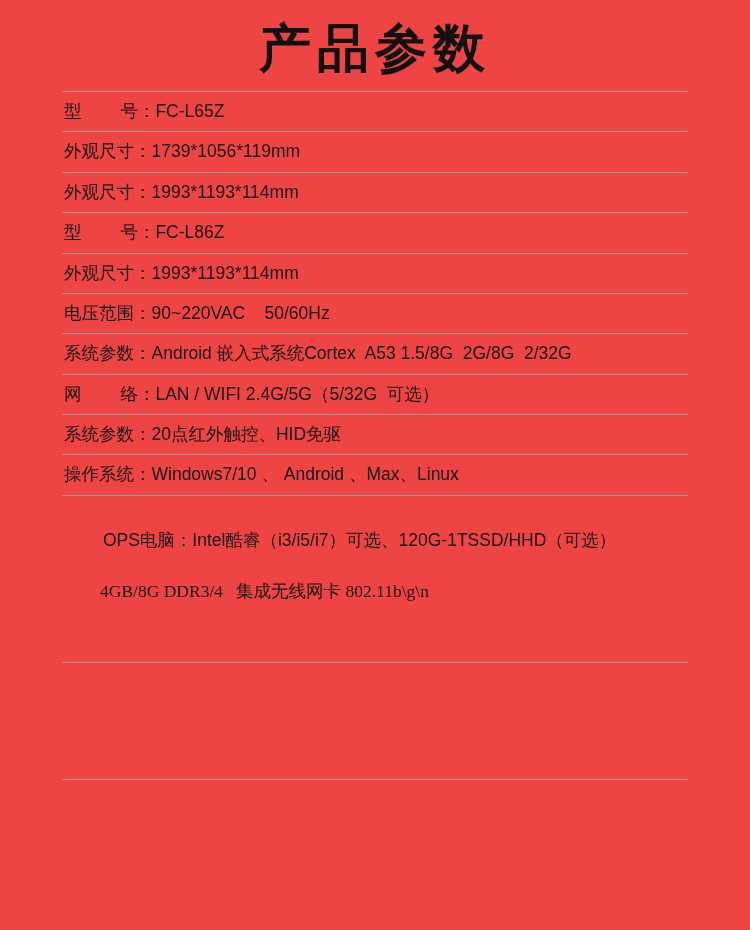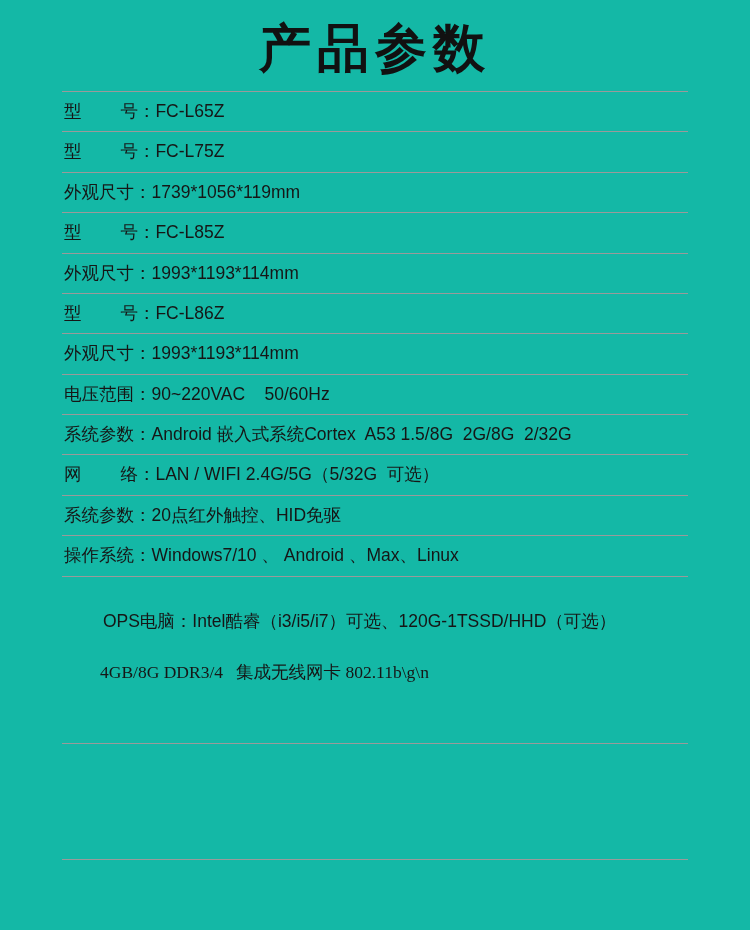--- a/index.html
+++ b/index.html
@@ -11,21 +11,21 @@
     width: 750px;
     height: 930px;
     font-family: "Liberation Sans", sans-serif;
     color: #1a1a1a;
     overflow: hidden;
   }
   .page {
     width: 750px;
     height: 930px;
     position: relative;
-    background: #14b8a6;
+    background: #ef4444;
   }
   .title {
     text-align: center;
     font-size: 52px;
     font-weight: bold;
     letter-spacing: 6px;
     color: #111111;
     padding-top: 16px;
     padding-bottom: 10px;
     line-height: 1.25;
@@ -64,31 +64,25 @@
 
   <div class="title">产品参数</div>
 
   <div class="spec-table">
 
     <div class="row">
       <div class="row-inner">型        号：FC-L65Z</div>
     </div>
 
 
-    <div class="row">
-      <div class="row-inner">型        号：FC-L75Z</div>
-    </div>
 
     <div class="row">
       <div class="row-inner">外观尺寸：1739*1056*119mm</div>
     </div>
 
-    <div class="row">
-      <div class="row-inner">型        号：FC-L85Z</div>
-    </div>
 
     <div class="row">
       <div class="row-inner">外观尺寸：1993*1193*114mm</div>
     </div>
 
     <div class="row">
       <div class="row-inner">型        号：FC-L86Z</div>
     </div>
 
     <div class="row">

